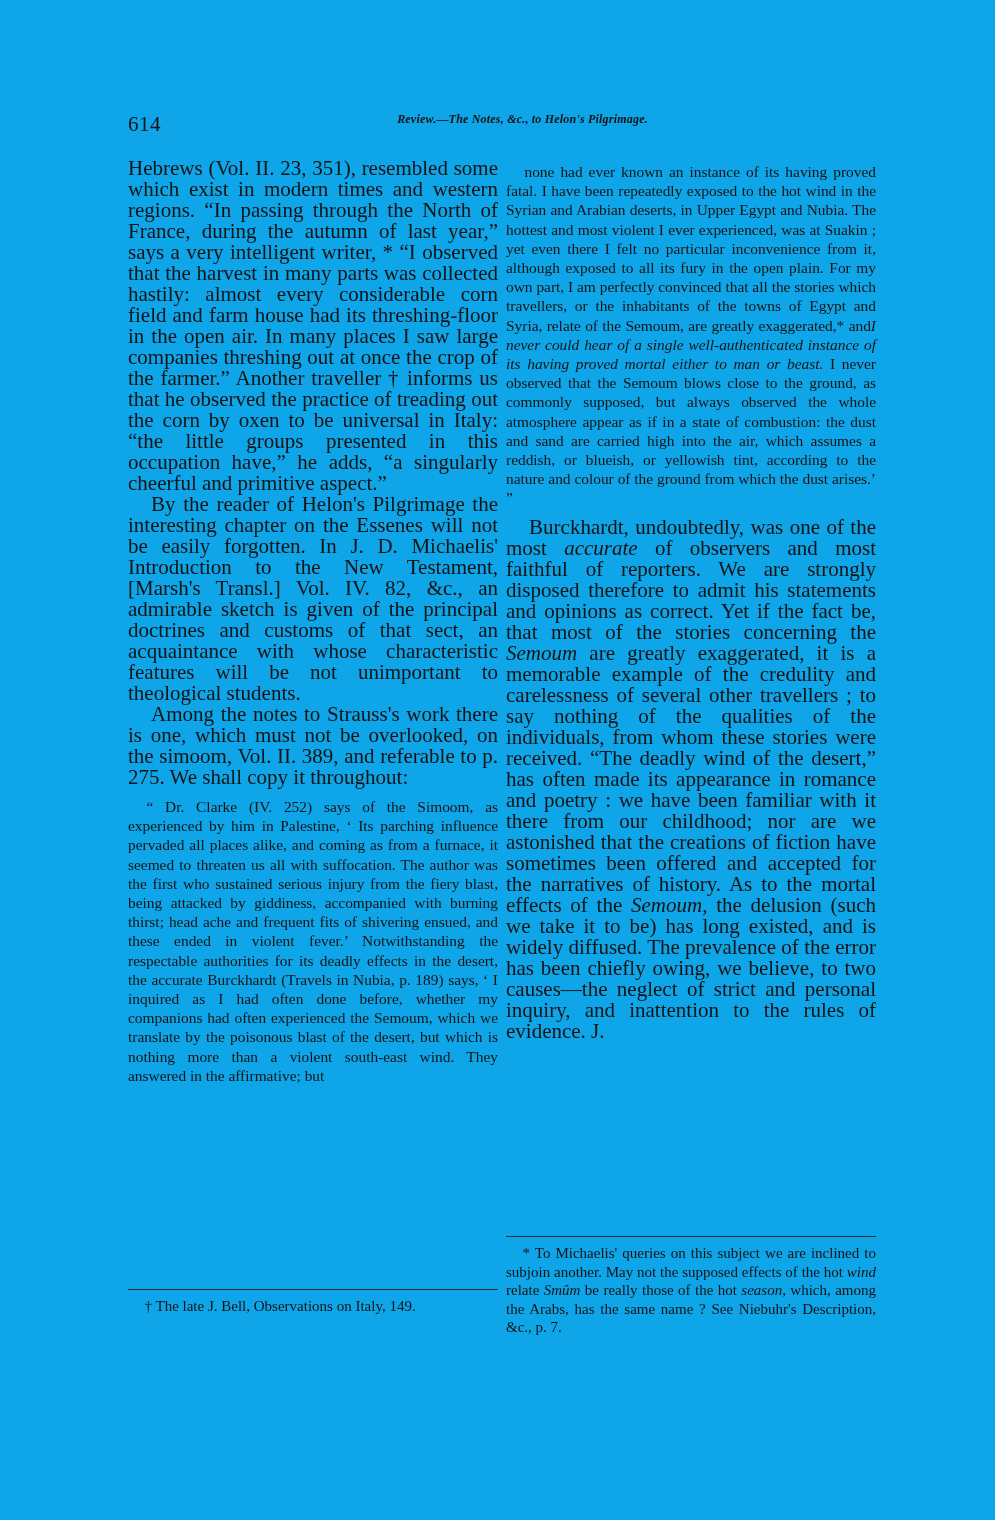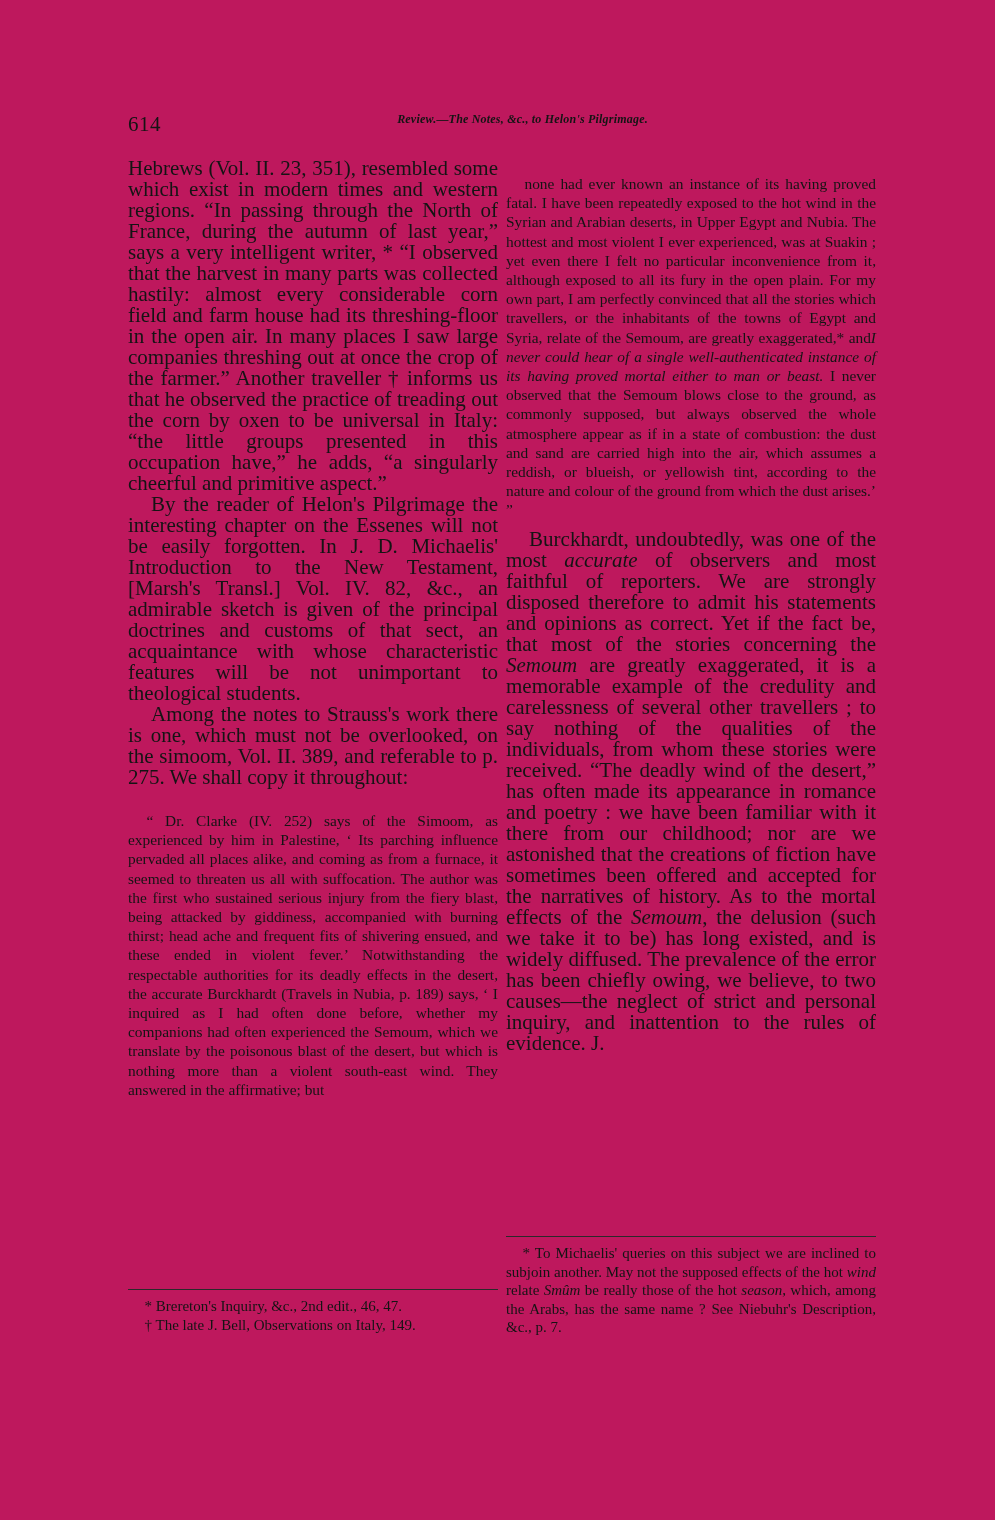--- a/index.html
+++ b/index.html
@@ -11,21 +11,21 @@
     width: 995px;
     height: 1520px;
     font-family: "Liberation Serif", "DejaVu Serif", serif;
     color: #141414;
     position: relative;
     overflow: hidden;
   }
   .page {
     position: absolute;
     inset: 0;
-    background: #be185d;
+    background: #0ea5e9;
   }
 
   
   .running-head {
     position: absolute;
     top: 112px;
     left: 128px;
     width: 745px;
     height: 26px;
   }
@@ -80,21 +80,21 @@
     hyphens: manual;
   }
   .body-text p.noindent { text-indent: 0; }
 
   
   .extract p {
     font-size: 15.4px;
     line-height: 19.2px;
     text-indent: 1.2em;
   }
-  .extract { margin-top: 23px; }
+  .extract { margin-top: 9px; }
 
   i, em { font-style: italic; }
 
   
   .footnotes {
     position: absolute;
     left: 0;
     width: 370px;
   }
   .fn-rule {
@@ -132,28 +132,27 @@
         <p>By the reader of Helon's Pilgrimage the interesting chapter on the Essenes will not be easily forgotten.  In J. D. Michaelis' Introduction to the New Testament, [Marsh's Transl.] Vol. IV. 82, &amp;c., an admirable sketch is given of the principal doctrines and customs of that sect, an acquaintance with whose characteristic features will be not unimportant to theological students.</p>
         <p>Among the notes to Strauss's work there is one, which must not be overlooked, on the simoom, Vol. II. 389, and referable to p. 275.  We shall copy it throughout:</p>
       </div>
 
       <div class="extract">
         <p>“ Dr. Clarke (IV. 252) says of the Simoom, as experienced by him in Palestine, ‘ Its parching influence pervaded all places alike, and coming as from a furnace, it seemed to threaten us all with suffocation.  The author was the first who sustained serious injury from the fiery blast, being attacked by giddiness, accompanied with burning thirst; head ache and frequent fits of shivering ensued, and these ended in violent fever.’  Notwithstanding the respectable authorities for its deadly effects in the desert, the accurate Burckhardt (Travels in Nubia, p. 189) says, ‘ I inquired as I had often done before, whether my companions had often experienced the Semoum, which we translate by the poisonous blast of the desert, but which is nothing more than a violent south-east wind.  They answered in the affirmative; but</p>
       </div>
 
       <div class="footnotes fn-left">
         <hr class="fn-rule">
-        <p>* Brereton's Inquiry, &amp;c., 2nd edit., 46, 47.</p>
         <p>† The late J. Bell, Observations on Italy, 149.</p>
       </div>
     </div>
 
     <div class="col col-right">
 
-      <div class="extract" style="margin-top:16px">
+      <div class="extract" style="margin-top:4px">
         <p class="noindent"><span>none had ever known an instance of its having proved fatal.  I have been repeatedly exposed to the hot wind in the Syrian and Arabian deserts, in Upper Egypt and Nubia.  The hottest and most violent I ever experienced, was at Suakin ; yet even there I felt no particular inconvenience from it, although exposed to all its fury in the open plain.  For my own part, I am perfectly convinced that all the stories which travellers, or the inhabitants of the towns of Egypt and Syria, relate of the Semoum, are greatly exaggerated,* and</span><i>I never could hear of a single well-authenticated instance of its having proved mortal either to man or beast.</i><span>  I never observed that the Semoum blows close to the ground, as commonly supposed, but always observed the whole atmosphere appear as if in a state of combustion: the dust and sand are carried high into the air, which assumes a reddish, or blueish, or yellowish tint, according to the nature and colour of the ground from which the dust arises.’ ”</span></p>
       </div>
 
       <div class="body-text" style="margin-top:9px">
         <p><span>Burckhardt, undoubtedly, was one of the most </span><i>accurate</i><span> of observers and most faithful of reporters.  We are strongly disposed therefore to admit his statements and opinions as correct.  Yet if the fact be, that most of the stories concerning the </span><i>Semoum</i><span> are greatly exaggerated, it is a memorable example of the credulity and carelessness of several other travellers ; to say nothing of the qualities of the individuals, from whom these stories were received.  “The deadly wind of the desert,” has often made its appearance in romance and poetry : we have been familiar with it there from our childhood; nor are we astonished that the creations of fiction have sometimes been offered and accepted for the narratives of history.  As to the mortal effects of the </span><i>Semoum</i><span>, the delusion (such we take it to be) has long existed, and is widely diffused.  The prevalence of the error has been chiefly owing, we believe, to two causes—the neglect of strict and personal inquiry, and inattention to the rules of evidence.  J.</span></p>
       </div>
 
       <div class="footnotes fn-right">
         <hr class="fn-rule">
         <p><span>* To Michaelis' queries on this subject we are inclined to subjoin another. May not the supposed effects of the hot </span><i>wind</i><span> relate </span><i>Smûm</i><span> be really those of the hot </span><i>season</i><span>, which, among the Arabs, has the same name ?  See Niebuhr's Description, &amp;c., p. 7.</span></p>

